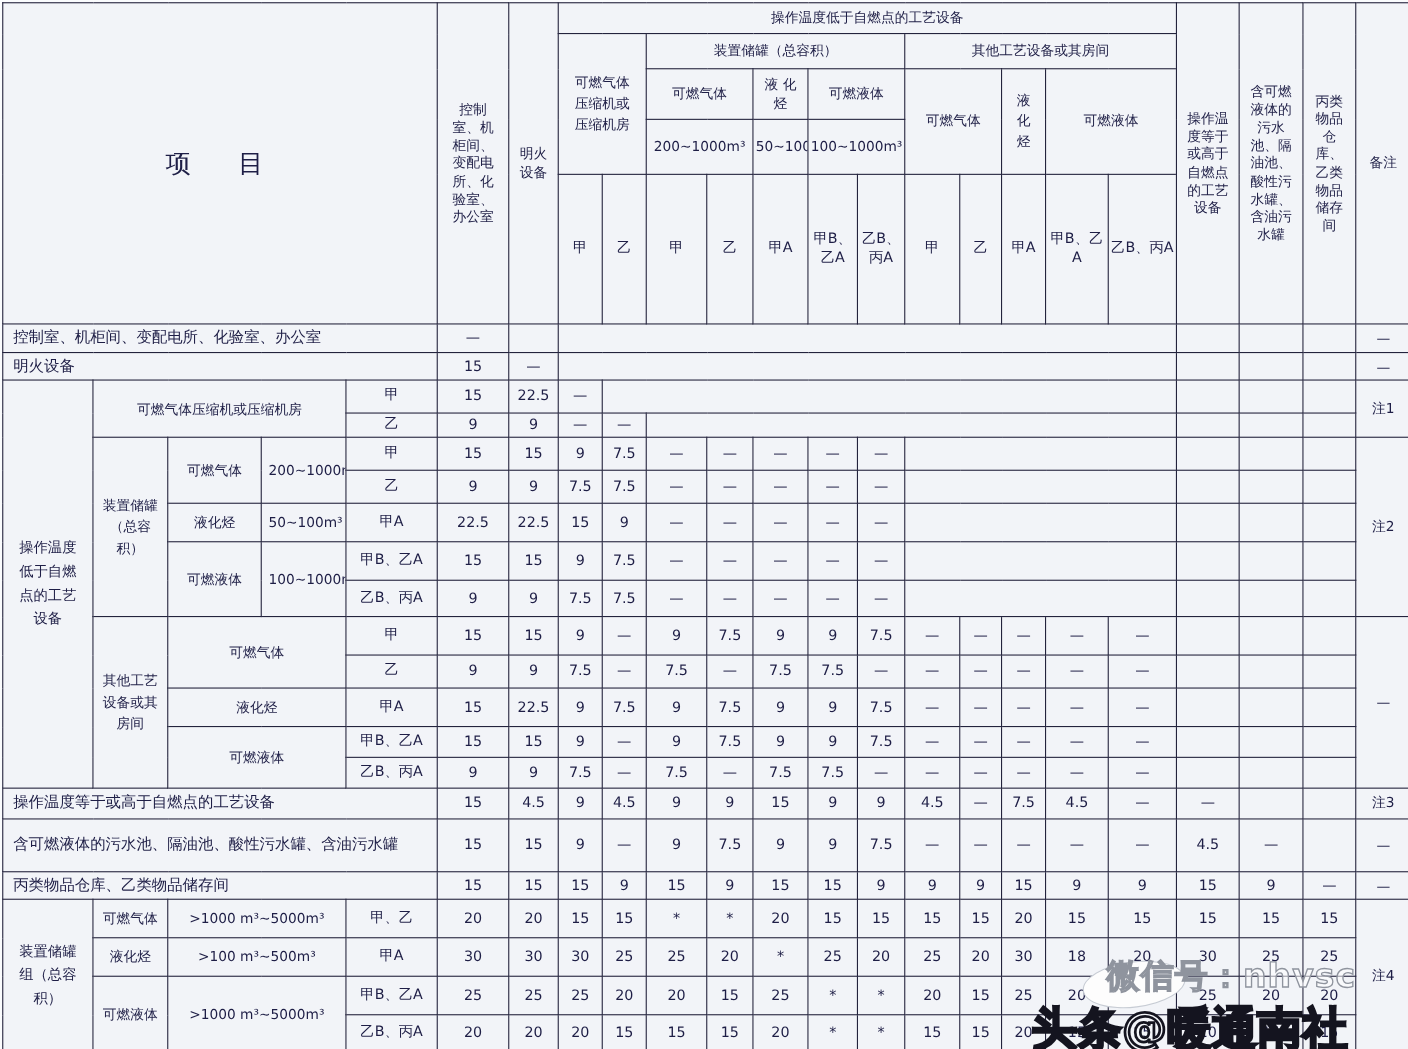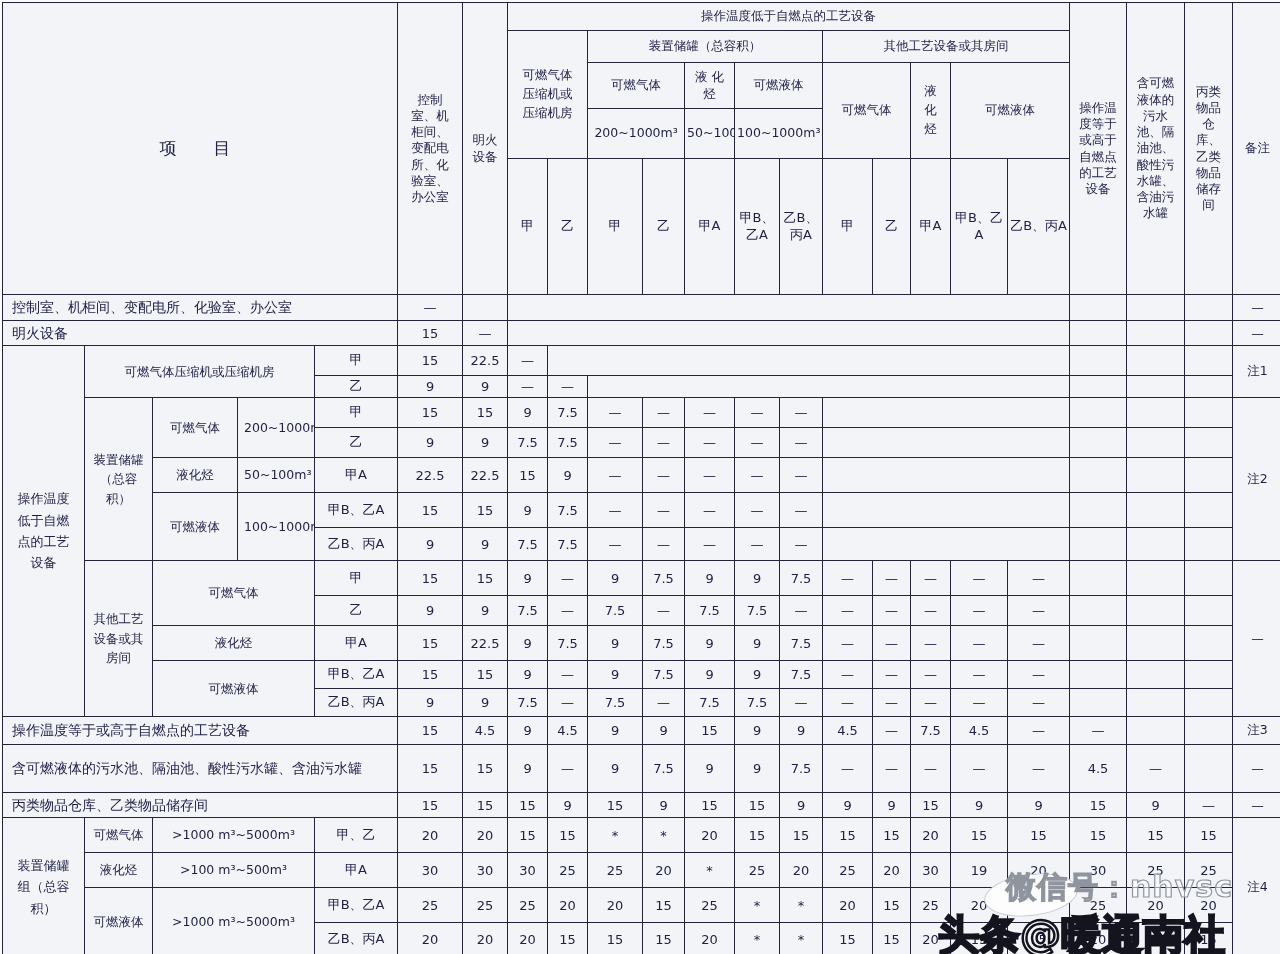--- a/index.html
+++ b/index.html
@@ -3,21 +3,21 @@
 <meta charset="utf-8">
 <style>
   html,body{margin:0;padding:0;background:#ffffff;}
   .stage{position:relative;width:1280px;height:954px;overflow:hidden;background:#fbfcfe;
          font-family:"DejaVu Sans",sans-serif;}
   table{border-collapse:collapse;table-layout:fixed;position:absolute;left:2px;top:2px;
         width:1276px;}
   td{border:1.6px solid #23233d;background:#f2f4f8;color:#1e1e46;font-size:13px;
      text-align:center;vertical-align:middle;padding:0 2px;overflow:hidden;
      font-family:"DejaVu Sans",sans-serif;}
-  td.item{font-size:17px;letter-spacing:10px;margin-top:40px;}
+  td.item{font-size:23px;letter-spacing:10px;margin-top:40px;}
   td.vh{font-size:12.5px;padding:6px 9px;line-height:1.3;}
   td.ch{font-size:12.5px;line-height:1.3;padding:1px 2px;}
   td.chw{font-size:12.5px;padding:2px 10px;line-height:1.5;}
   td.cat{font-size:13px;line-height:1.25;}
   td.rh{text-align:left;padding:2px 9px;font-size:14px;line-height:1.35;}
   td.gh{font-size:13px;padding:2px 13px;line-height:1.65;}
   td.rh2{font-size:12.5px;padding:2px 6px;line-height:1.55;}
   td.val{font-size:13px;}
   td.note{font-size:12.5px;}
   .wm-blob{position:absolute;left:984px;top:874px;width:92px;height:40px;background:#fdfdfd;
@@ -435,21 +435,21 @@
           <td class="val">30</td>
           <td class="val">25</td>
           <td class="val">25</td>
           <td class="val">20</td>
           <td class="val">*</td>
           <td class="val">25</td>
           <td class="val">20</td>
           <td class="val">25</td>
           <td class="val">20</td>
           <td class="val">30</td>
-          <td class="val">19</td>
+          <td class="val">18</td>
           <td class="val">20</td>
           <td class="val">30</td>
           <td class="val">25</td>
           <td class="val">25</td>
         </tr>
         <tr style="height: 35px;">
           <td rowspan="2" class="rh2">可燃液体</td>
           <td colspan="2" rowspan="2" class="rh2">&gt;1000 m³~5000m³</td>
           <td class="cat">甲B、乙A</td>
           <td class="val">25</td>

